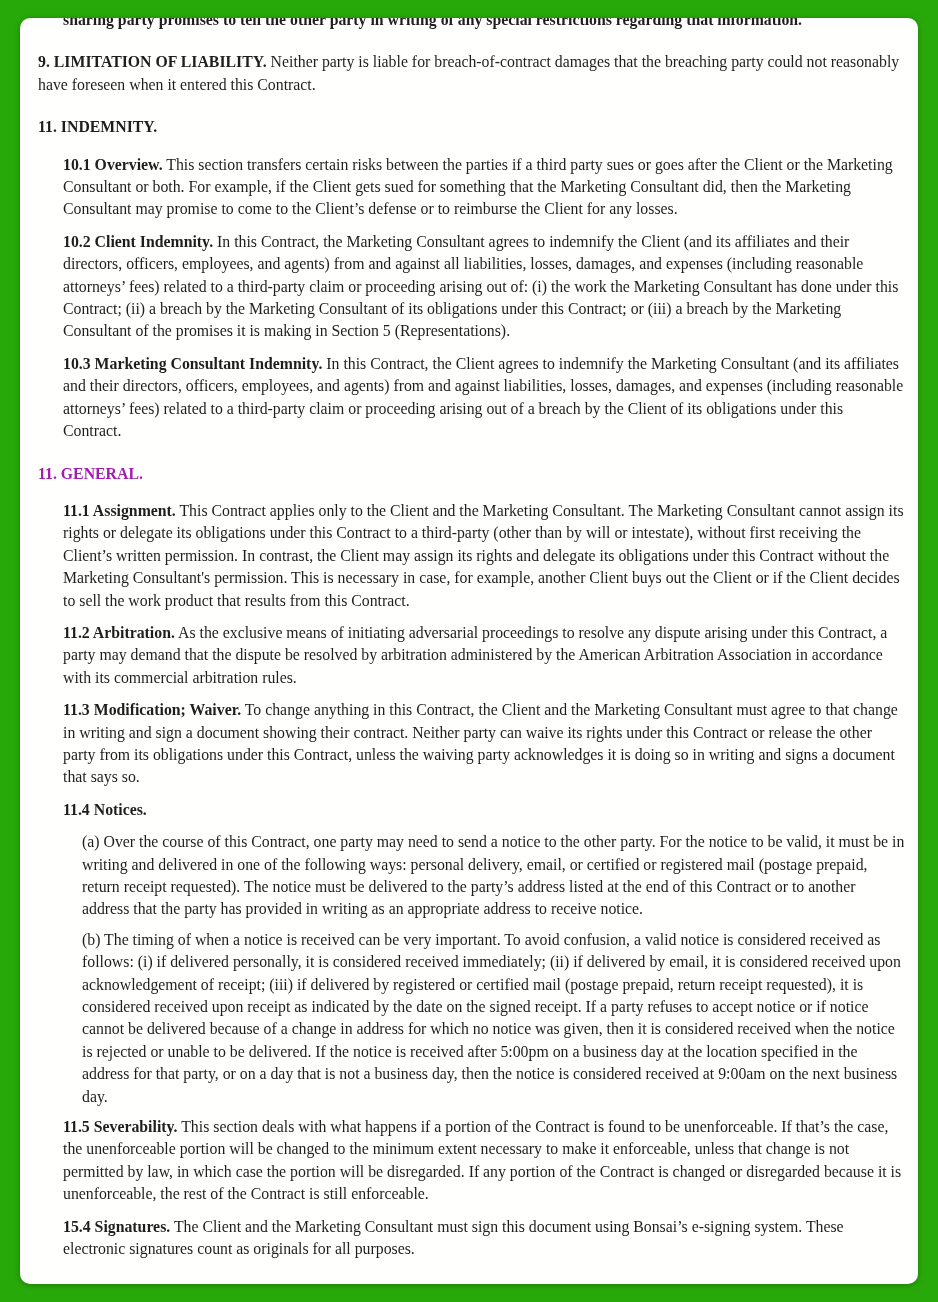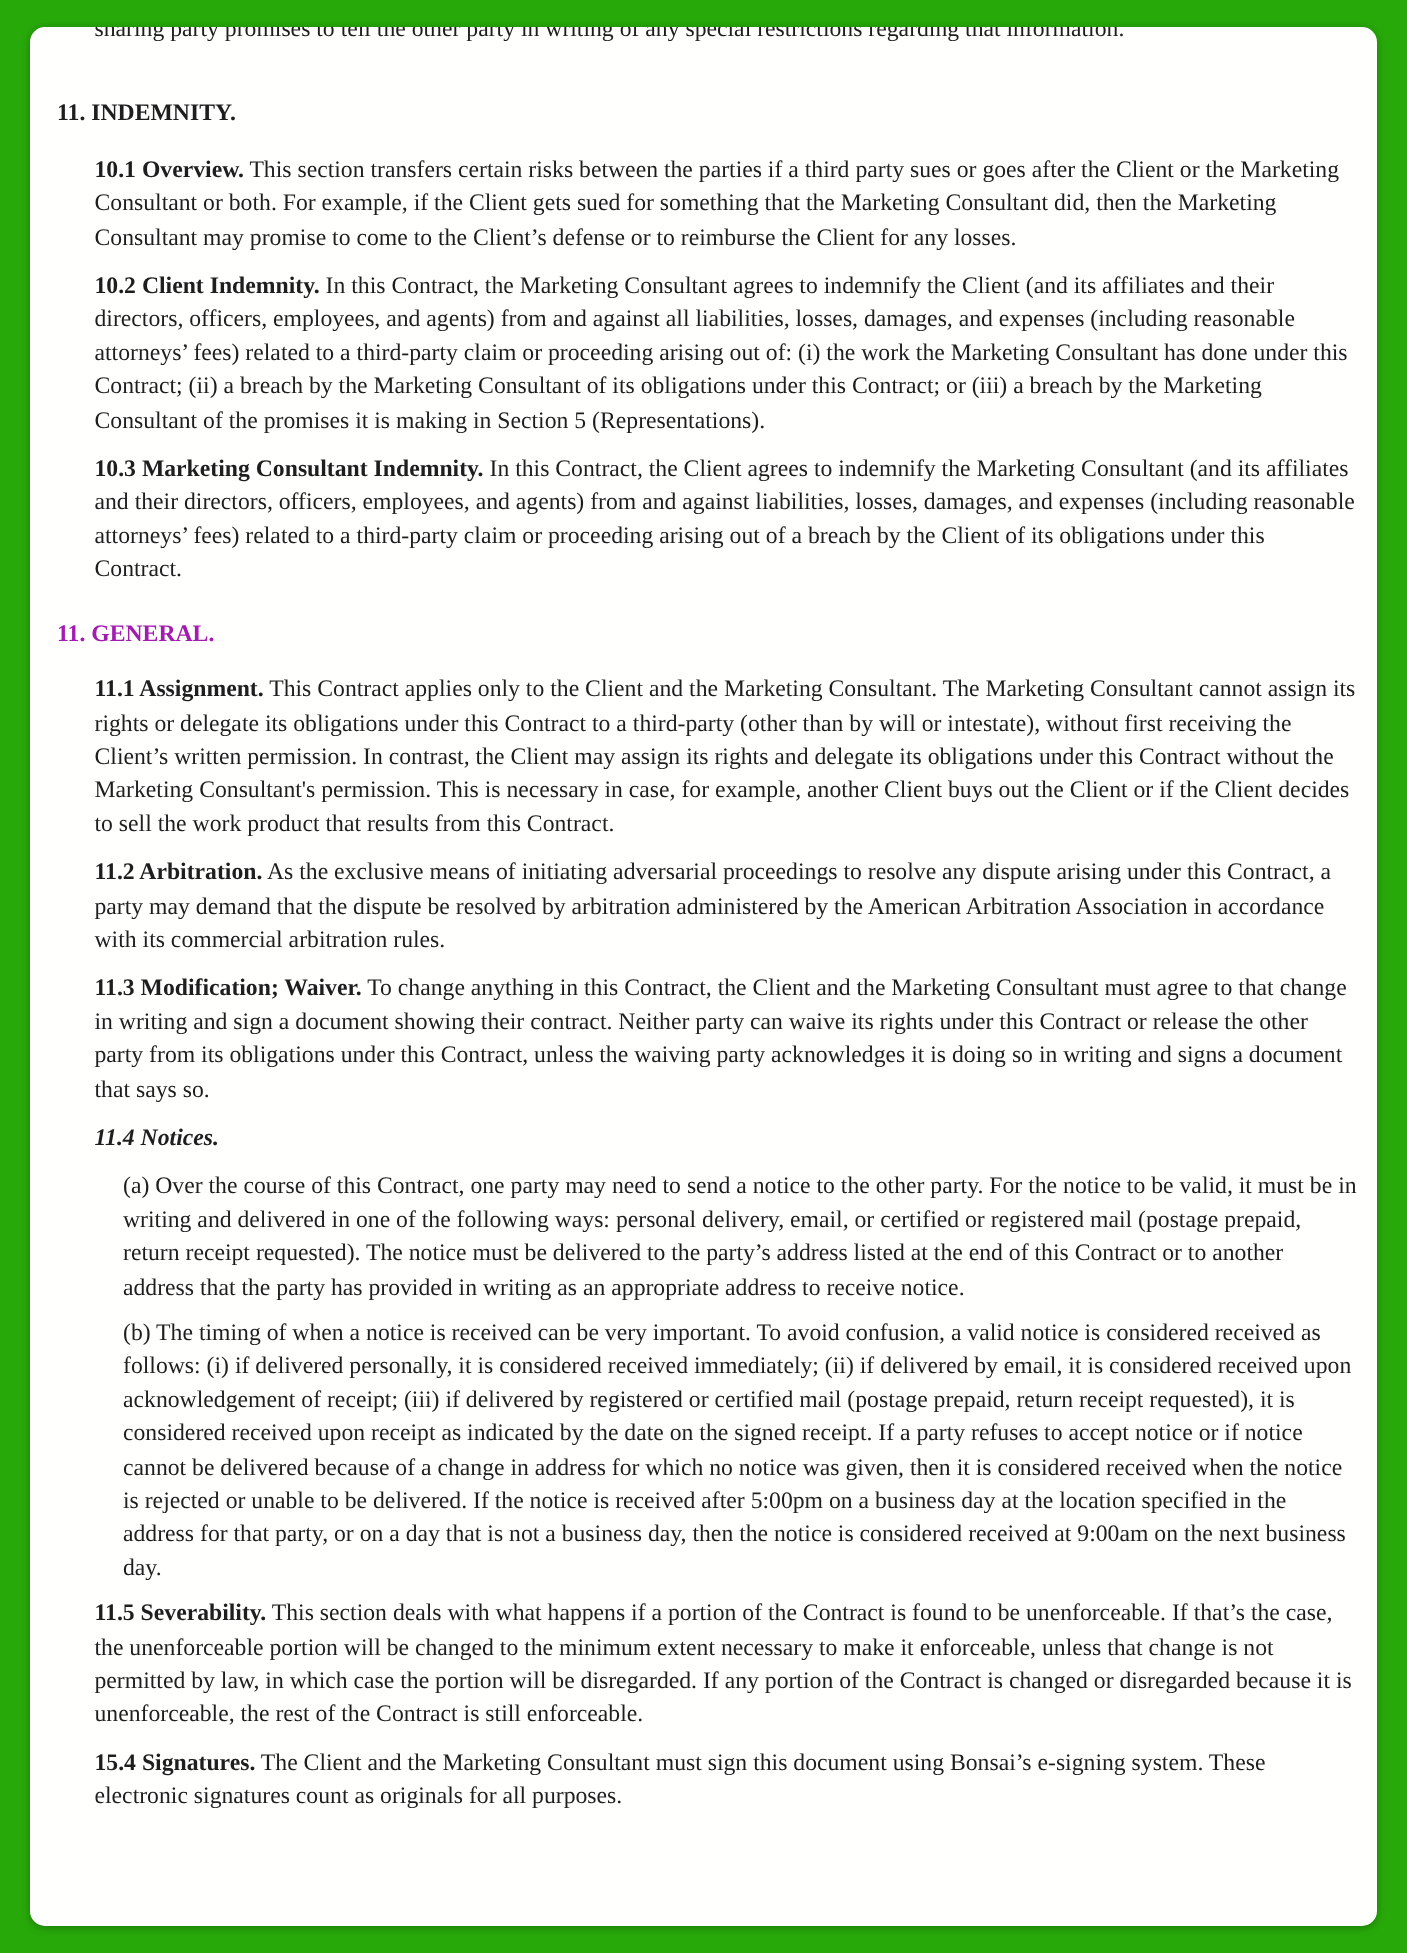--- a/index.html
+++ b/index.html
@@ -42,48 +42,50 @@
   }
   .lvl2 {
     padding-left: 25px;
   }
   .lvl3 {
     padding-left: 44px;
     margin-bottom: 8px;
   }
   .clipped {
     margin-top: -9px;
-    margin-bottom: 34px;
+    margin-bottom: 20px;
+    font-weight: bold;
   }
 </style>
 </head>
 <body style="background: rgb(40, 169, 10);">
 
 <div class="doc-card" style="background: rgb(255, 255, 253);">
   <div>
     <p class="para lvl2 clipped" style="color: rgb(30, 30, 30);">sharing party promises to tell the other party in writing of any special restrictions regarding that information.</p>
 
+  <p class="para lvl1" style="color: rgb(30, 30, 30);"><strong>9. LIMITATION OF LIABILITY.</strong><span> Neither party is liable for breach-of-contract damages that the breaching party could not reasonably have foreseen when it entered this Contract.</span></p>
 
   <p class="para lvl1" style="color: rgb(30, 30, 30);"><strong>11. INDEMNITY.</strong></p>
 
   <p class="para lvl2" style="color: rgb(30, 30, 30);"><strong>10.1 Overview.</strong><span> This section transfers certain risks between the parties if a third party sues or goes after the Client or the Marketing Consultant or both. For example, if the Client gets sued for something that the Marketing Consultant did, then the Marketing Consultant may promise to come to the Client’s defense or to reimburse the Client for any losses.</span></p>
 
   <p class="para lvl2" style="color: rgb(30, 30, 30);"><strong>10.2 Client Indemnity.</strong><span> In this Contract, the Marketing Consultant agrees to indemnify the Client (and its affiliates and their directors, officers, employees, and agents) from and against all liabilities, losses, damages, and expenses (including reasonable attorneys’ fees) related to a third-party claim or proceeding arising out of: (i) the work the Marketing Consultant has done under this Contract; (ii) a breach by the Marketing Consultant of its obligations under this Contract; or (iii) a breach by the Marketing Consultant of the promises it is making in Section 5 (Representations).</span></p>
 
   <p class="para lvl2" style="color: rgb(30, 30, 30);"><strong>10.3 Marketing Consultant Indemnity.</strong><span> In this Contract, the Client agrees to indemnify the Marketing Consultant (and its affiliates and their directors, officers, employees, and agents) from and against liabilities, losses, damages, and expenses (including reasonable attorneys’ fees) related to a third-party claim or proceeding arising out of a breach by the Client of its obligations under this Contract.</span></p>
 
   <p class="para lvl1" style="color: #a21caf;"><strong>11. GENERAL.</strong></p>
 
   <p class="para lvl2" style="color: rgb(30, 30, 30);"><strong>11.1 Assignment.</strong><span> This Contract applies only to the Client and the Marketing Consultant. The Marketing Consultant cannot assign its rights or delegate its obligations under this Contract to a third-party (other than by will or intestate), without first receiving the Client’s written permission. In contrast, the Client may assign its rights and delegate its obligations under this Contract without the Marketing Consultant's permission. This is necessary in case, for example, another Client buys out the Client or if the Client decides to sell the work product that results from this Contract.</span></p>
 
   <p class="para lvl2" style="color: rgb(30, 30, 30);"><strong>11.2 Arbitration.</strong><span> As the exclusive means of initiating adversarial proceedings to resolve any dispute arising under this Contract, a party may demand that the dispute be resolved by arbitration administered by the American Arbitration Association in accordance with its commercial arbitration rules.</span></p>
 
   <p class="para lvl2" style="color: rgb(30, 30, 30);"><strong>11.3 Modification; Waiver.</strong><span> To change anything in this Contract, the Client and the Marketing Consultant must agree to that change in writing and sign a document showing their contract. Neither party can waive its rights under this Contract or release the other party from its obligations under this Contract, unless the waiving party acknowledges it is doing so in writing and signs a document that says so.</span></p>
 
-  <p class="para lvl2" style="color: rgb(30, 30, 30); font-style: italic;"><strong>11.4 Notices.</strong></p>
+  <p class="para lvl2" style="color: rgb(30, 30, 30);"><strong>11.4 Notices.</strong></p>
 
   <p class="para lvl3" style="color: rgb(30, 30, 30);"><span>(a) Over the course of this Contract, one party may need to send a notice to the other party. For the notice to be valid, it must be in writing and delivered in one of the following ways: personal delivery, email, or certified or registered mail (postage prepaid, return receipt requested). The notice must be delivered to the party’s address listed at the end of this Contract or to another address that the party has provided in writing as an appropriate address to receive notice.</span></p>
 
   <p class="para lvl3" style="color: rgb(30, 30, 30);"><span>(b) The timing of when a notice is received can be very important. To avoid confusion, a valid notice is considered received as follows: (i) if delivered personally, it is considered received immediately; (ii) if delivered by email, it is considered received upon acknowledgement of receipt; (iii) if delivered by registered or certified mail (postage prepaid, return receipt requested), it is considered received upon receipt as indicated by the date on the signed receipt. If a party refuses to accept notice or if notice cannot be delivered because of a change in address for which no notice was given, then it is considered received when the notice is rejected or unable to be delivered. If the notice is received after 5:00pm on a business day at the location specified in the address for that party, or on a day that is not a business day, then the notice is considered received at 9:00am on the next business day.</span></p>
 
   <p class="para lvl2" style="color: rgb(30, 30, 30);"><strong>11.5 Severability.</strong><span> This section deals with what happens if a portion of the Contract is found to be unenforceable. If that’s the case, the unenforceable portion will be changed to the minimum extent necessary to make it enforceable, unless that change is not permitted by law, in which case the portion will be disregarded. If any portion of the Contract is changed or disregarded because it is unenforceable, the rest of the Contract is still enforceable.</span></p>
 
   <p class="para lvl2" style="color: rgb(30, 30, 30);"><strong>15.4 Signatures.</strong><span> The Client and the Marketing Consultant must sign this document using Bonsai’s e-signing system. These electronic signatures count as originals for all purposes.</span></p>
 </div>
 </div>

